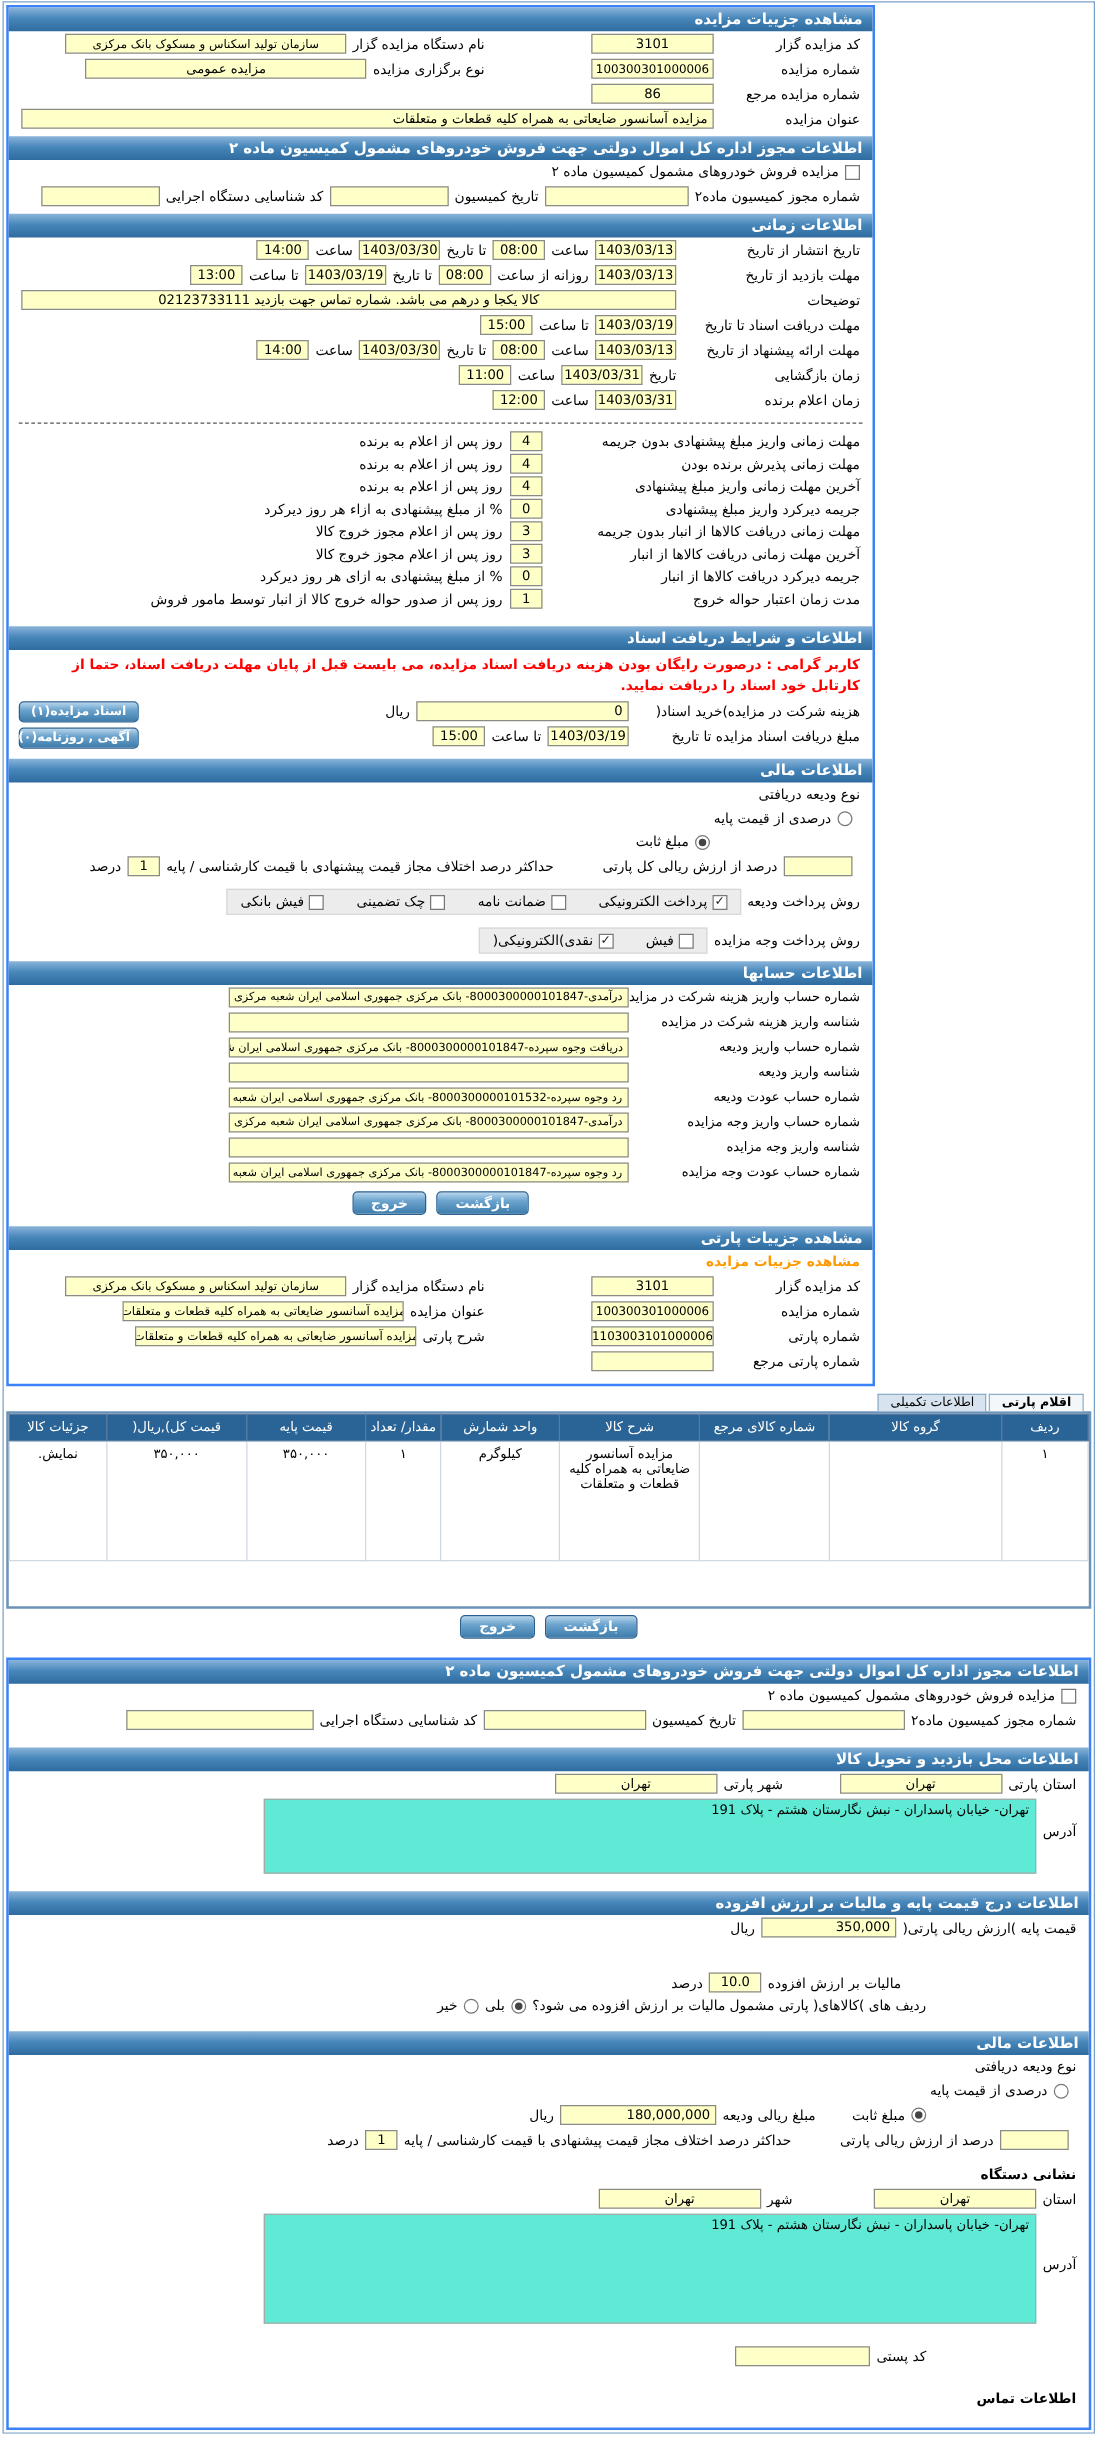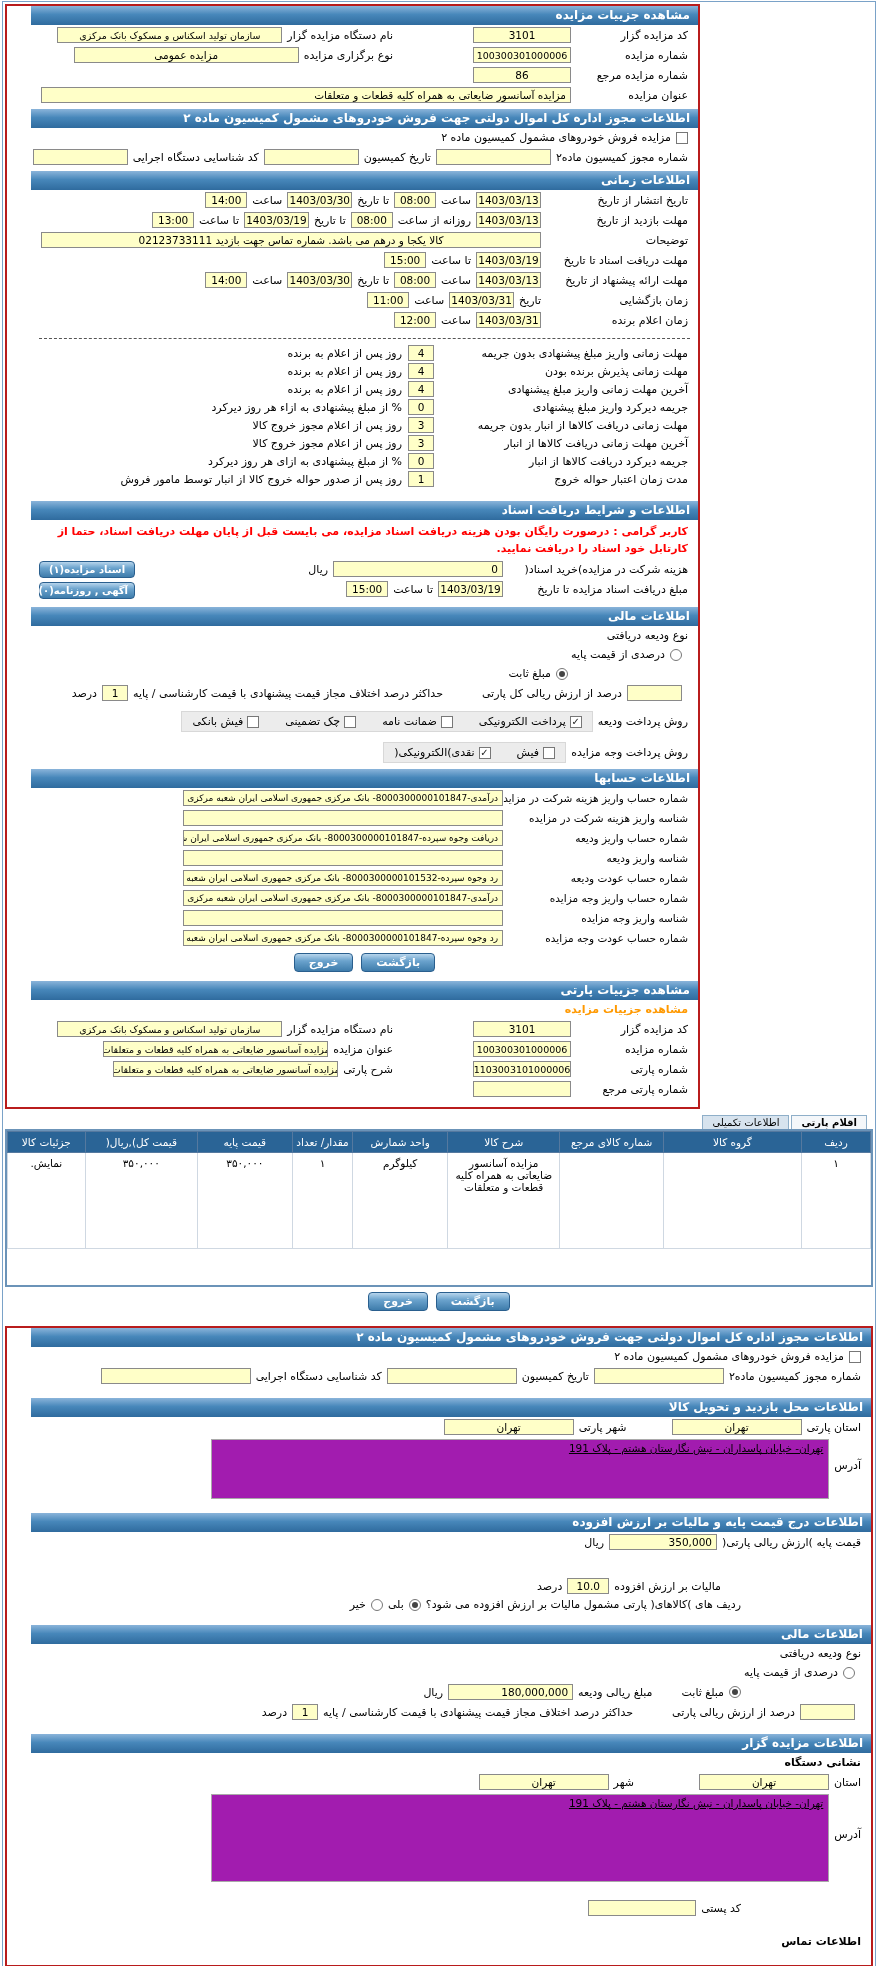--- a/index.html
+++ b/index.html
@@ -4,21 +4,21 @@
 <style>
   * { box-sizing: border-box; margin: 0; padding: 0; }
   body {
     background: #fff;
     font-family: "DejaVu Sans", "Liberation Sans", sans-serif;
     font-size: 11px;
     color: #000;
     direction: rtl;
   }
   .page { width: 874px; margin: 1px auto 0; border: 1px solid #7aa2c8; padding: 2px; background: #fff; }
-  .frame { border: 2px solid #b91c1c; background: #fff; padding-left: 24px; }
+  .frame { border: 2px solid #3b82f6; background: #fff; }
   .frame-a { width: 695px; margin-left: 0; margin-right: auto; }
   .frame-b { margin-top: 10px; padding-bottom: 14px; }
   .sec-h {
     background: linear-gradient(180deg, #8ab4da 0%, #4787ba 45%, #2f6b9e 100%);
     color: #fff; font-weight: bold; font-size: 12px; padding: 2px 8px 3px;
     margin-top: 4px;
   }
   .sec-h:first-child { margin-top: 0; }
   .row { display: flex; align-items: center; gap: 5px; padding: 2px 10px; min-height: 19px; }
   .row.top { align-items: flex-start; }
@@ -37,22 +37,22 @@
     font-size: 10.5px; white-space: nowrap; overflow: hidden; flex: none;
   }
   .yf.start { justify-content: flex-start; padding: 0 4px; }
   .yf.sm { font-size: 9.5px; }
   .yf.xs { font-size: 9px; }
   .w26{width:26px} .w42{width:42px} .w55{width:55px} .w64{width:65px}
   .w95{width:95px} .w98{width:98px} .w115{width:115px} .w120{width:108px}
   .w125{width:125px} .w130{width:130px} .w150{width:150px} .w170{width:170px}
   .w225{width:225px} .w320{width:320px} .grow{flex:1}
   .ta {
-    background: #a21caf; border: 1px solid #a9a9a9; flex: 1; max-width: 618px;
-    height: 60px; font-size: 10.5px; padding: 2px 5px; overflow: hidden; text-decoration: underline;
+    background: #5eead4; border: 1px solid #a9a9a9; flex: 1; max-width: 618px;
+    height: 60px; font-size: 10.5px; padding: 2px 5px; overflow: hidden;
   }
   .ta.tall { height: 88px; }
   .btn {
     background: linear-gradient(180deg, #b7d5ec 0%, #6ba3cd 40%, #3e7cab 100%);
     border: 1px solid #2a5f8e; border-radius: 4px; color: #fff; font-weight: bold;
     font-size: 11px; font-family: inherit; padding: 2px 14px; cursor: pointer; white-space: nowrap;
   }
   .btn.small { font-size: 10px; padding: 2px 6px; width: 96px; }
   .btn-row { display: flex; justify-content: center; gap: 8px; padding: 5px; }
   .cb {
@@ -561,21 +561,20 @@
     </div>
 
     <div class="row pb10" style="padding-right:16px">
       <span class="yf w55"></span>
       <span class="lbl">درصد از ارزش ریالی پارتی</span>
       <span class="lbl" style="margin-right:34px">حداکثر درصد اختلاف مجاز قیمت پیشنهادی با قیمت کارشناسی / پایه</span>
       <span class="yf w26">1</span>
       <span class="lbl">درصد</span>
     </div>
 
-    <div class="sec-h">اطلاعات مزایده گزار</div>
 
     <div class="row">
       <span class="lbl bold">نشانی دستگاه</span>
     </div>
 
     <div class="row">
       <span class="lbl">استان</span>
       <span class="yf w130">تهران</span>
       <span class="lbl" style="margin-right:60px">شهر</span>
       <span class="yf w130">تهران</span>

